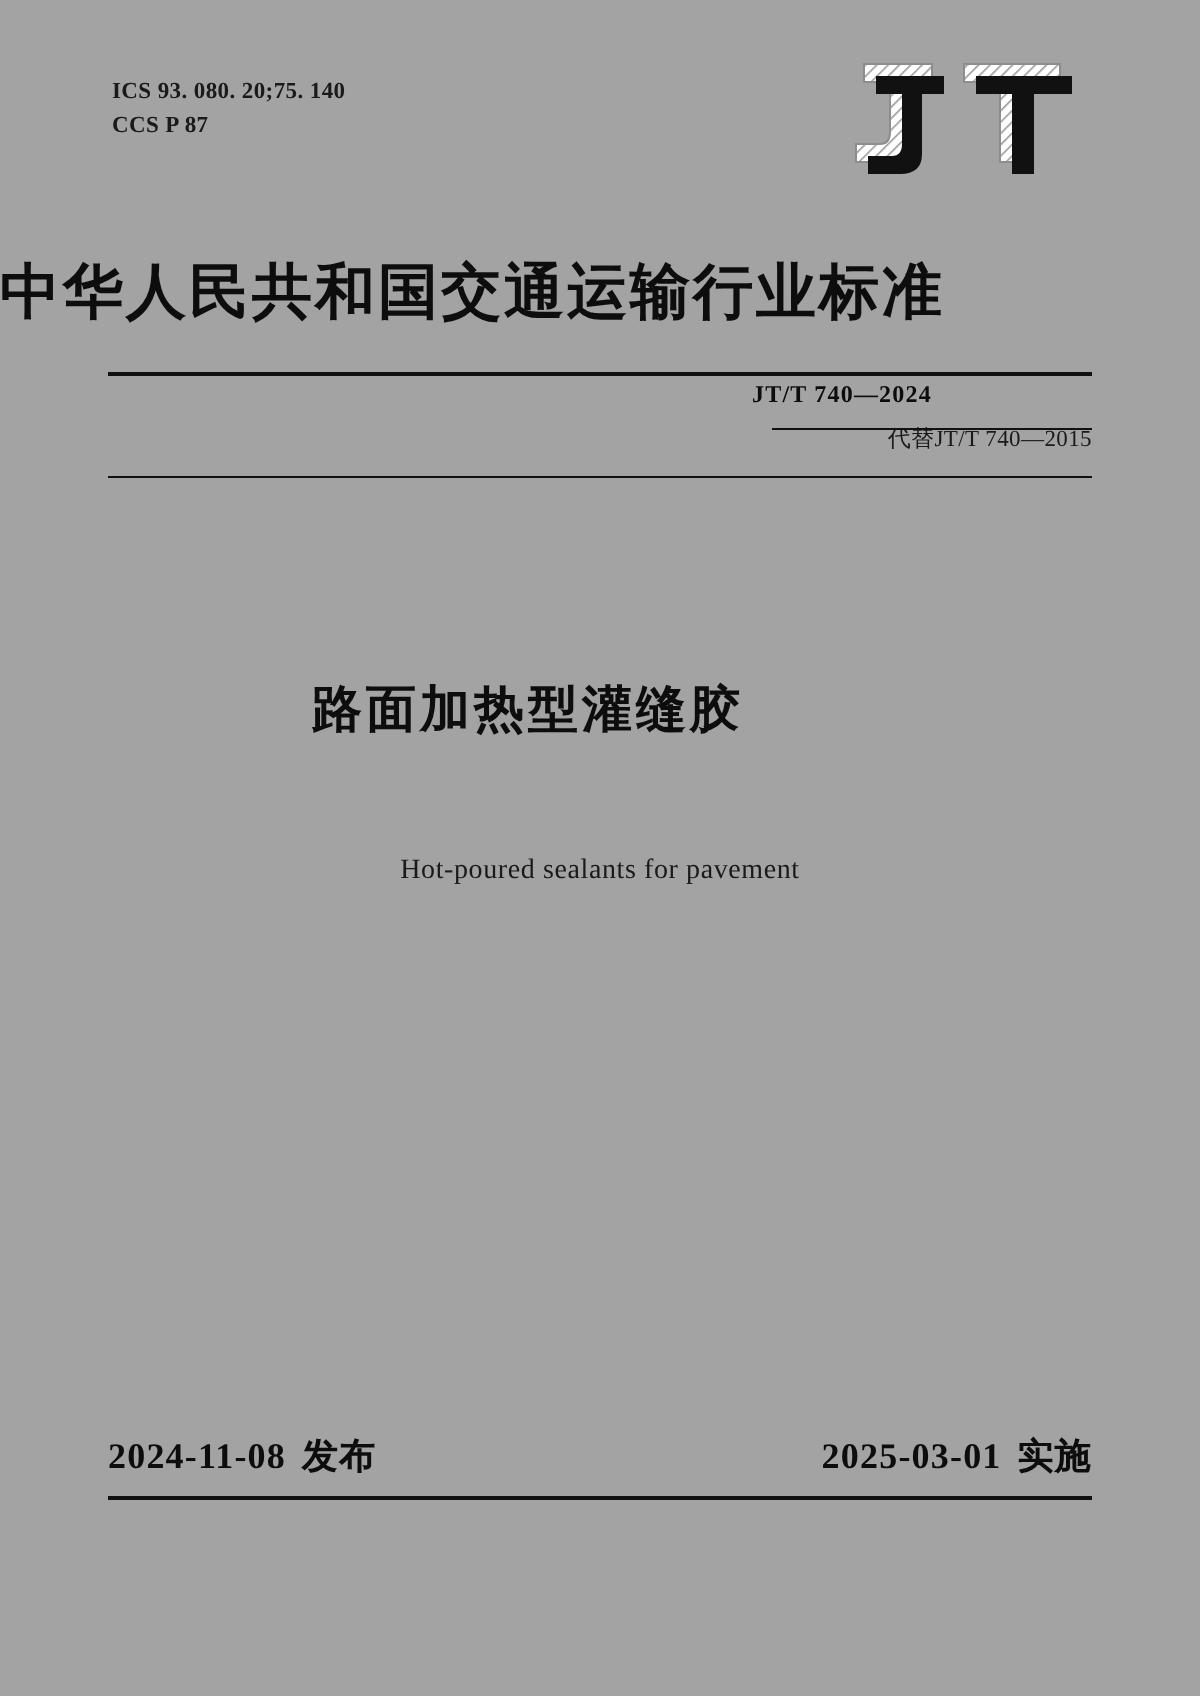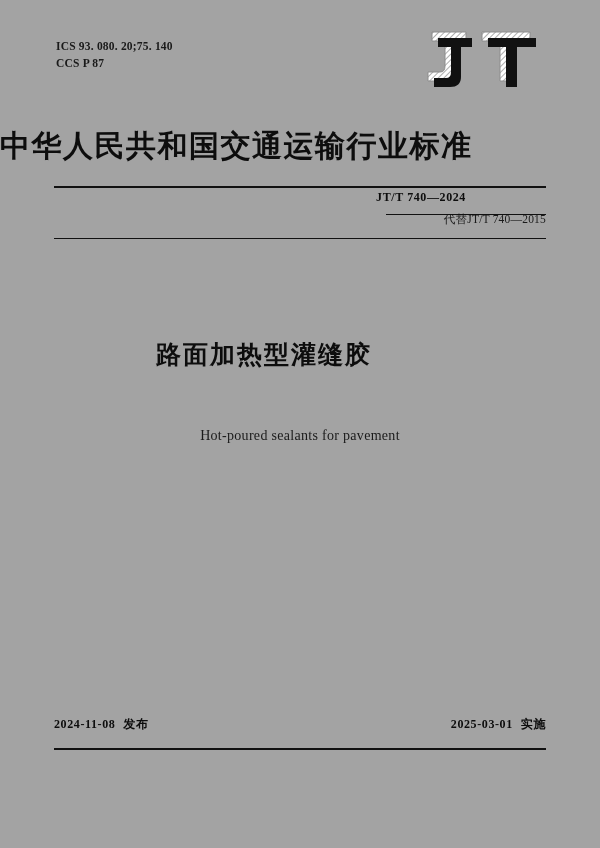--- a/index.html
+++ b/index.html
@@ -141,21 +141,21 @@
   .dates-row {
     position: absolute;
     left: 54px;
     top: 716px;
     width: 492px;
     display: flex;
     justify-content: space-between;
     align-items: baseline;
     font-family: "Liberation Serif", serif;
     font-weight: bold;
-    font-size: 12px;
+    font-size: 18px;
     letter-spacing: 0.6px;
     color: #0d0d0d;
   }
   .dates-row .date-item { white-space: nowrap; }
   .dates-row .date-item .label { margin-left: 8px; }
 
   .rule-footer {
     position: absolute;
     left: 54px;
     top: 748px;

